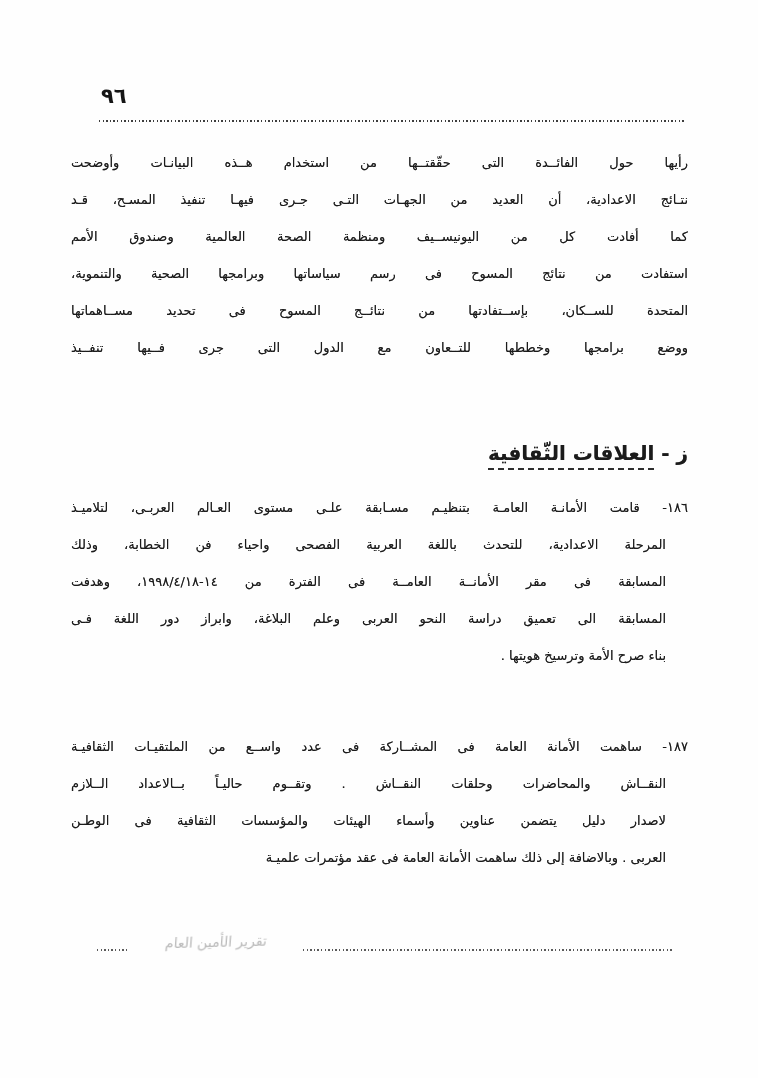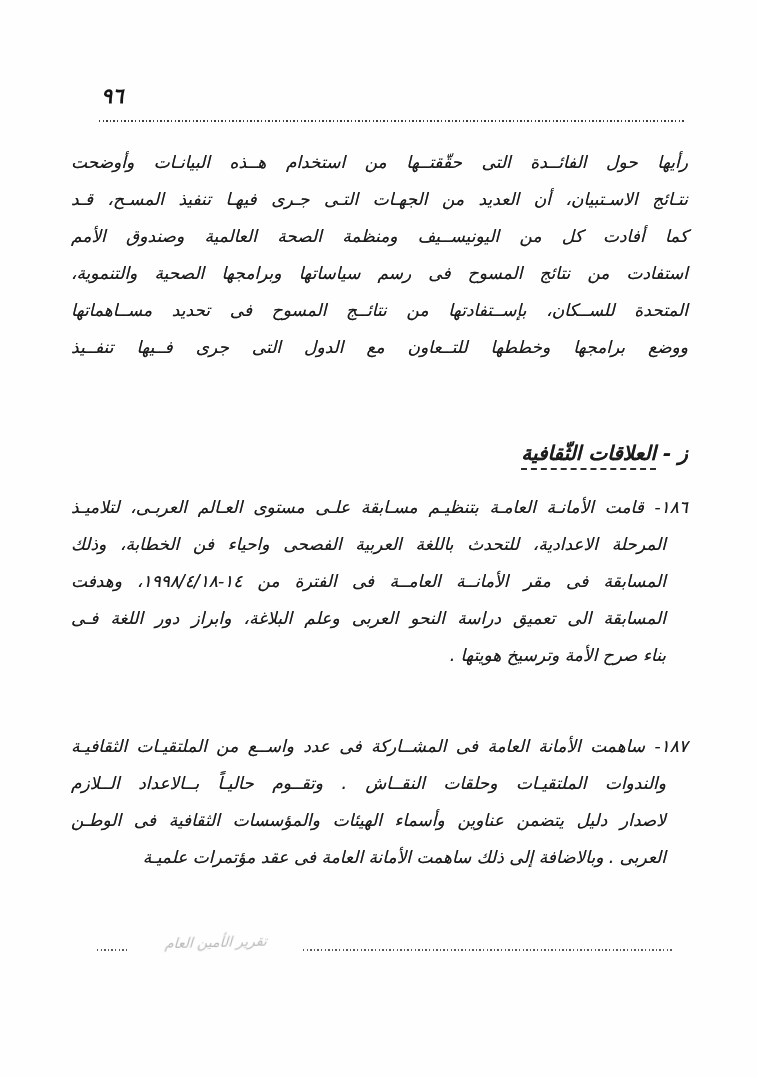--- a/index.html
+++ b/index.html
@@ -9,21 +9,20 @@
     font-family: "DejaVu Sans", sans-serif;
   }
   .page {
     position: relative;
     width: 758px;
     height: 1078px;
     background: #fefefe;
     overflow: hidden;
     direction: rtl;
     color: #1b1b1b;
-    font-style: italic;
   }
   .page-number {
     position: absolute;
     left: 101px;
     top: 84px;
     font-size: 21px;
     font-weight: bold;
     letter-spacing: 2px;
     color: #151515;
   }
@@ -37,21 +36,21 @@
     background-repeat: repeat-x;
   }
   .rule-top    { left: 99px;  top: 119px; width: 585px; }
   .footer-left { left: 97px;  top: 948px; width: 30px;  opacity: .85; }
   .footer-right{ left: 303px; top: 948px; width: 370px; opacity: .85; }
 
   .para {
     position: absolute;
     right: 70px;
     width: 617px;
-    font-size: 17px;
+    font-size: 13px;
     line-height: 37px;
     text-shadow: 0 0 .4px rgba(0,0,0,.55);
   }
   .para-intro { top: 144px; }
   .para-186   { top: 489px; }
   .para-187   { top: 728px; }
   .numbered   { padding-right: 22px; width: 595px; }
   .numbered .tline-first { margin-right: -22px; }
 
   .tline {
@@ -98,42 +97,42 @@
 <body>
 
 <div class="page">
 
   <div class="page-number">٩٦</div>
 
   <div class="rule rule-top"></div>
 
   <div class="para para-intro">
       <div class="tline tline-first">رأيها حول الفائــدة التى حقّقتــها من استخدام هــذه البيانـات وأوضحت</div>
-      <div class="tline">نتـائج الاسـتبيان، أن العديد من الجهـات التـى جـرى فيهـا تنفيذ المسـح، قـد</div>
+      <div class="tline">نتـائج الاعدادية، أن العديد من الجهـات التـى جـرى فيهـا تنفيذ المسـح، قـد</div>
       <div class="tline">كما أفادت كل من اليونيســيف ومنظمة الصحة العالمية وصندوق الأمم</div>
       <div class="tline">استفادت من نتائج المسوح فى رسم سياساتها وبرامجها الصحية والتنموية،</div>
       <div class="tline">المتحدة للســكان، بإســتفادتها من نتائــج المسوح فى تحديد مســاهماتها</div>
       <div class="tline">ووضع برامجها وخططها للتــعاون مع الدول التى جرى فــيها تنفــيذ</div>
     </div>
 
   <div class="heading">
     <span class="heading-prefix">ز - </span><span class="heading-title">العلاقات الثّقافية</span>
   </div>
 
   <div class="para para-186 numbered">
       <div class="tline tline-first">١٨٦- قامت الأمانـة العامـة بتنظيـم مسـابقة علـى مستوى العـالم العربـى، لتلاميـذ</div>
       <div class="tline">المرحلة الاعدادية، للتحدث باللغة العربية الفصحى واحياء فن الخطابة، وذلك</div>
       <div class="tline">المسابقة فى مقر الأمانــة العامــة فى الفترة من ١٤-١٩٩٨/٤/١٨، وهدفت</div>
       <div class="tline">المسابقة الى تعميق دراسة النحو العربى وعلم البلاغة، وابراز دور اللغة فـى</div>
       <div class="tline tline-last">بناء صرح الأمة وترسيخ هويتها .</div>
     </div>
 
   <div class="para para-187 numbered">
       <div class="tline tline-first">١٨٧- ساهمت الأمانة العامة فى  المشــاركة فى عدد واســع من الملتقيـات الثقافيـة</div>
-      <div class="tline">والندوات الملتقيـات وحلقات النقــاش . وتقــوم حاليـاً بــالاعداد الــلازم</div>
+      <div class="tline">النقــاش والمحاضرات وحلقات النقــاش . وتقــوم حاليـاً بــالاعداد الــلازم</div>
       <div class="tline">لاصدار دليل يتضمن عناوين وأسماء الهيئات والمؤسسات الثقافية فى الوطـن</div>
       <div class="tline tline-last">العربى . وبالاضافة إلى ذلك ساهمت الأمانة العامة فى عقد مؤتمرات علميـة</div>
     </div>
 
   <div class="rule footer-left"></div>
 
   <div class="footer-ghost">تقرير الأمين العام</div>
 
   <div class="rule footer-right"></div>
 

